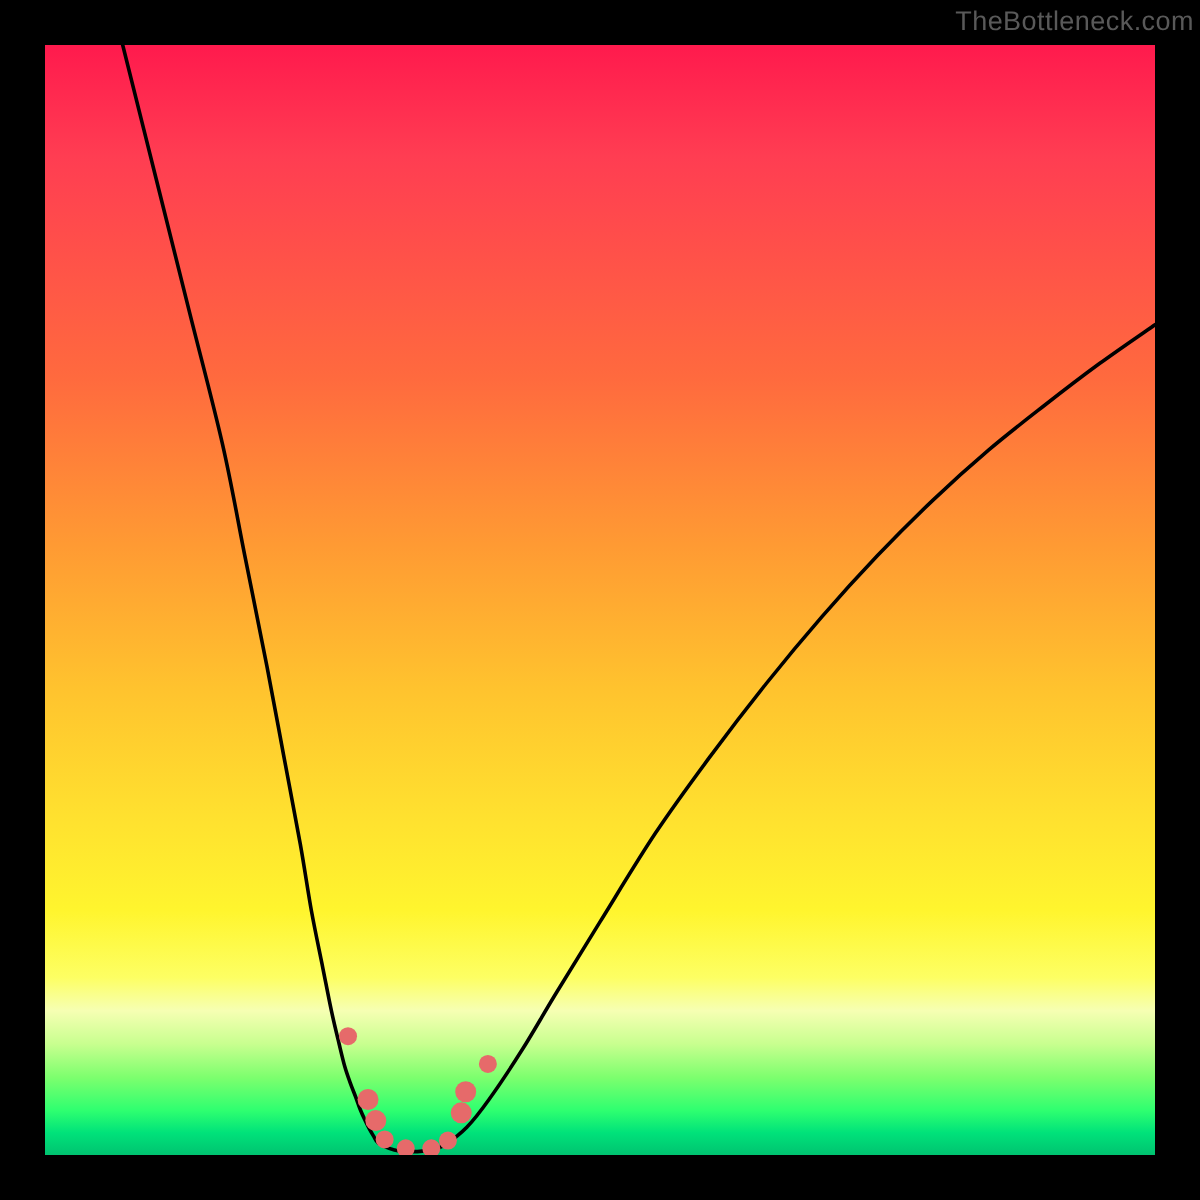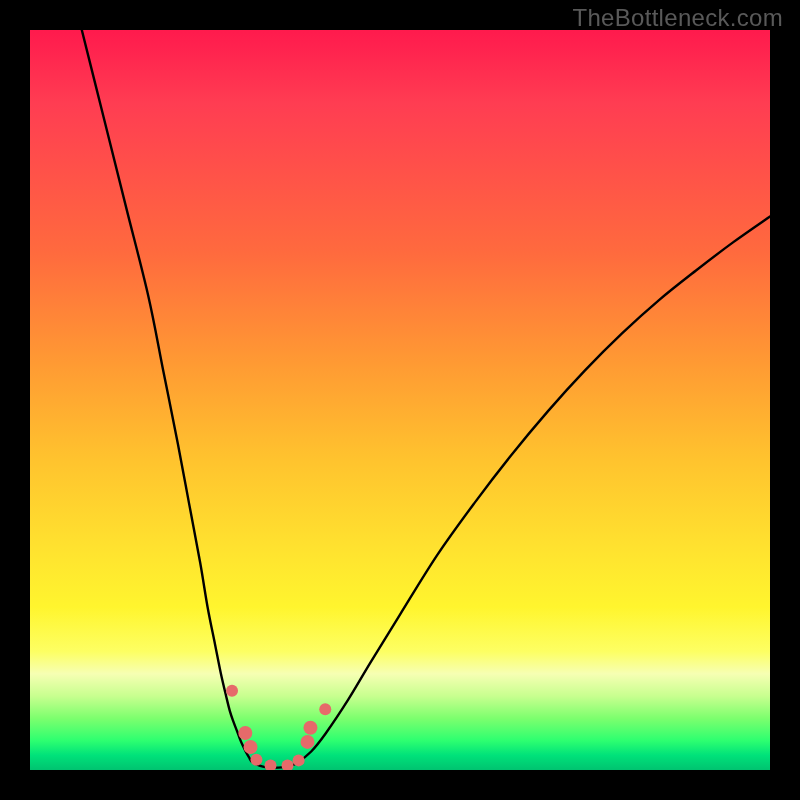--- a/index.html
+++ b/index.html
@@ -37,23 +37,23 @@
       #c8ff8f 90%,
       #7dff6e 93%,
       #2eff70 96%,
       #00e27a 98%,
       #00c370 100%
     );
   }
   .watermark {
     position: absolute;
     top: 4px;
-    right: 17px;
+    right: 4px;
     color: #595959;
-    font-size: 24px;
+    font-size: 18px;
     font-weight: 500;
     letter-spacing: 0.3px;
     user-select: none;
   }
   svg {
     position: absolute;
     left: 0;
     top: 0;
   }
 </style>

